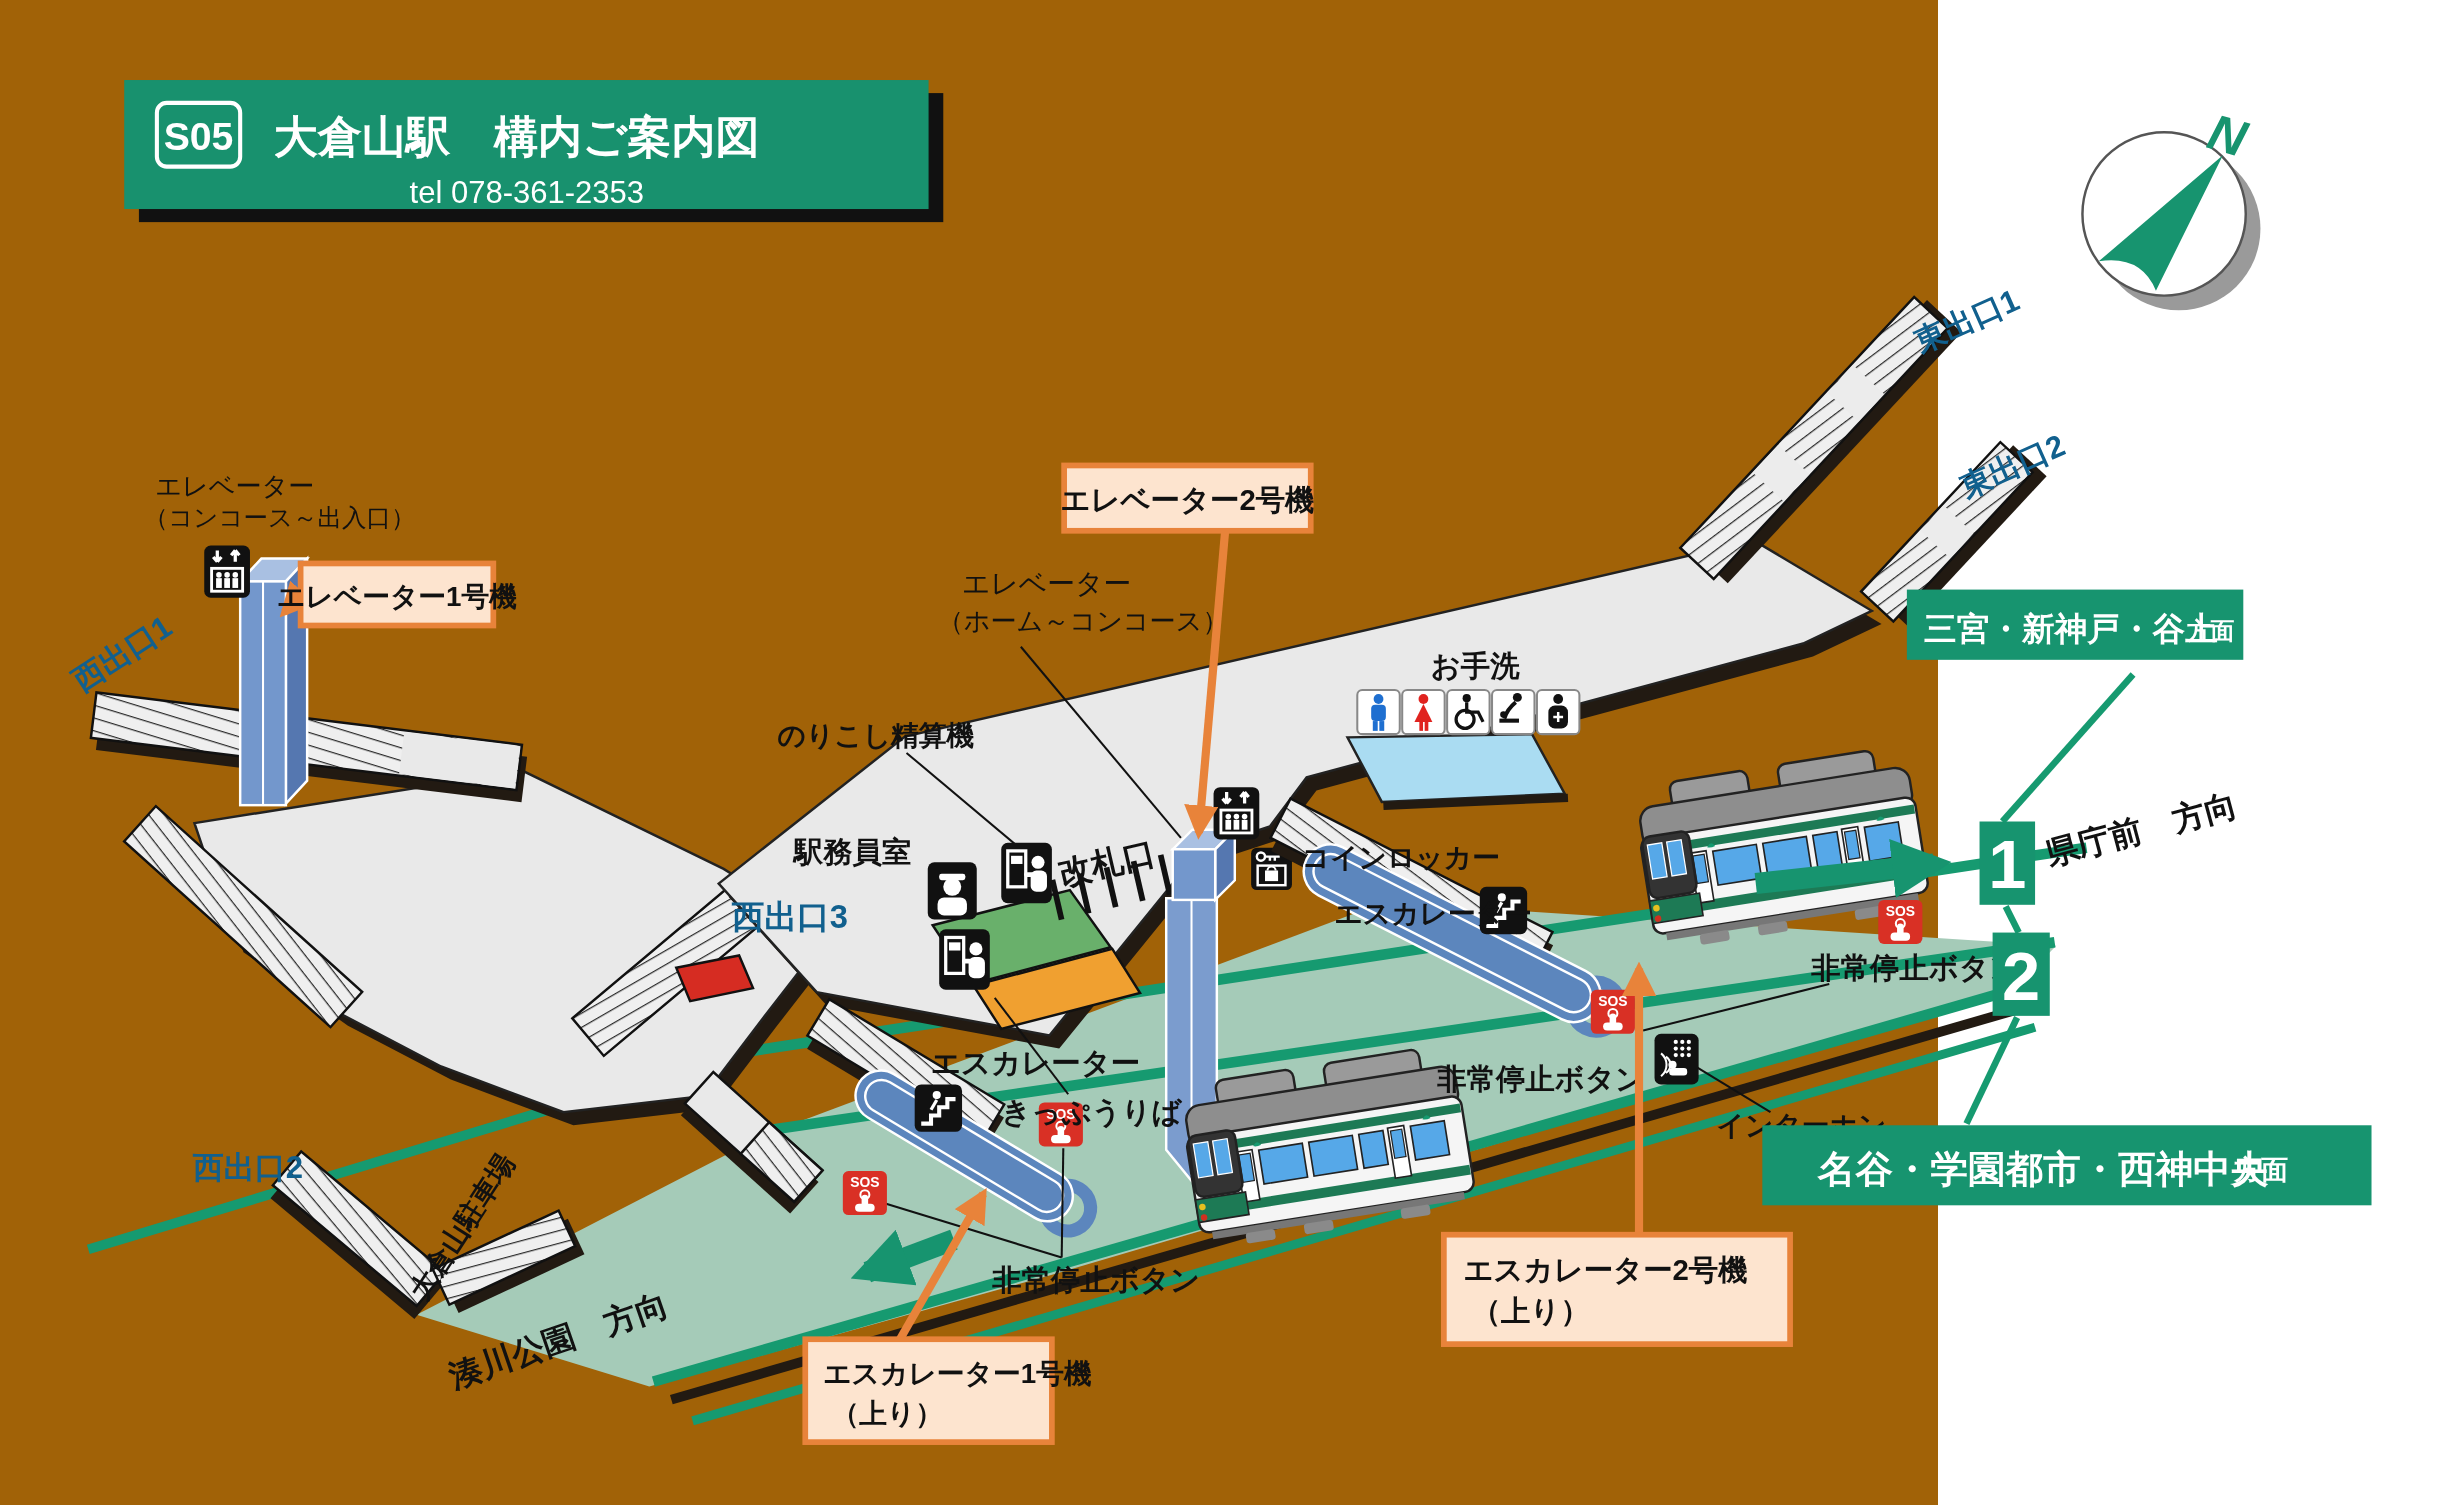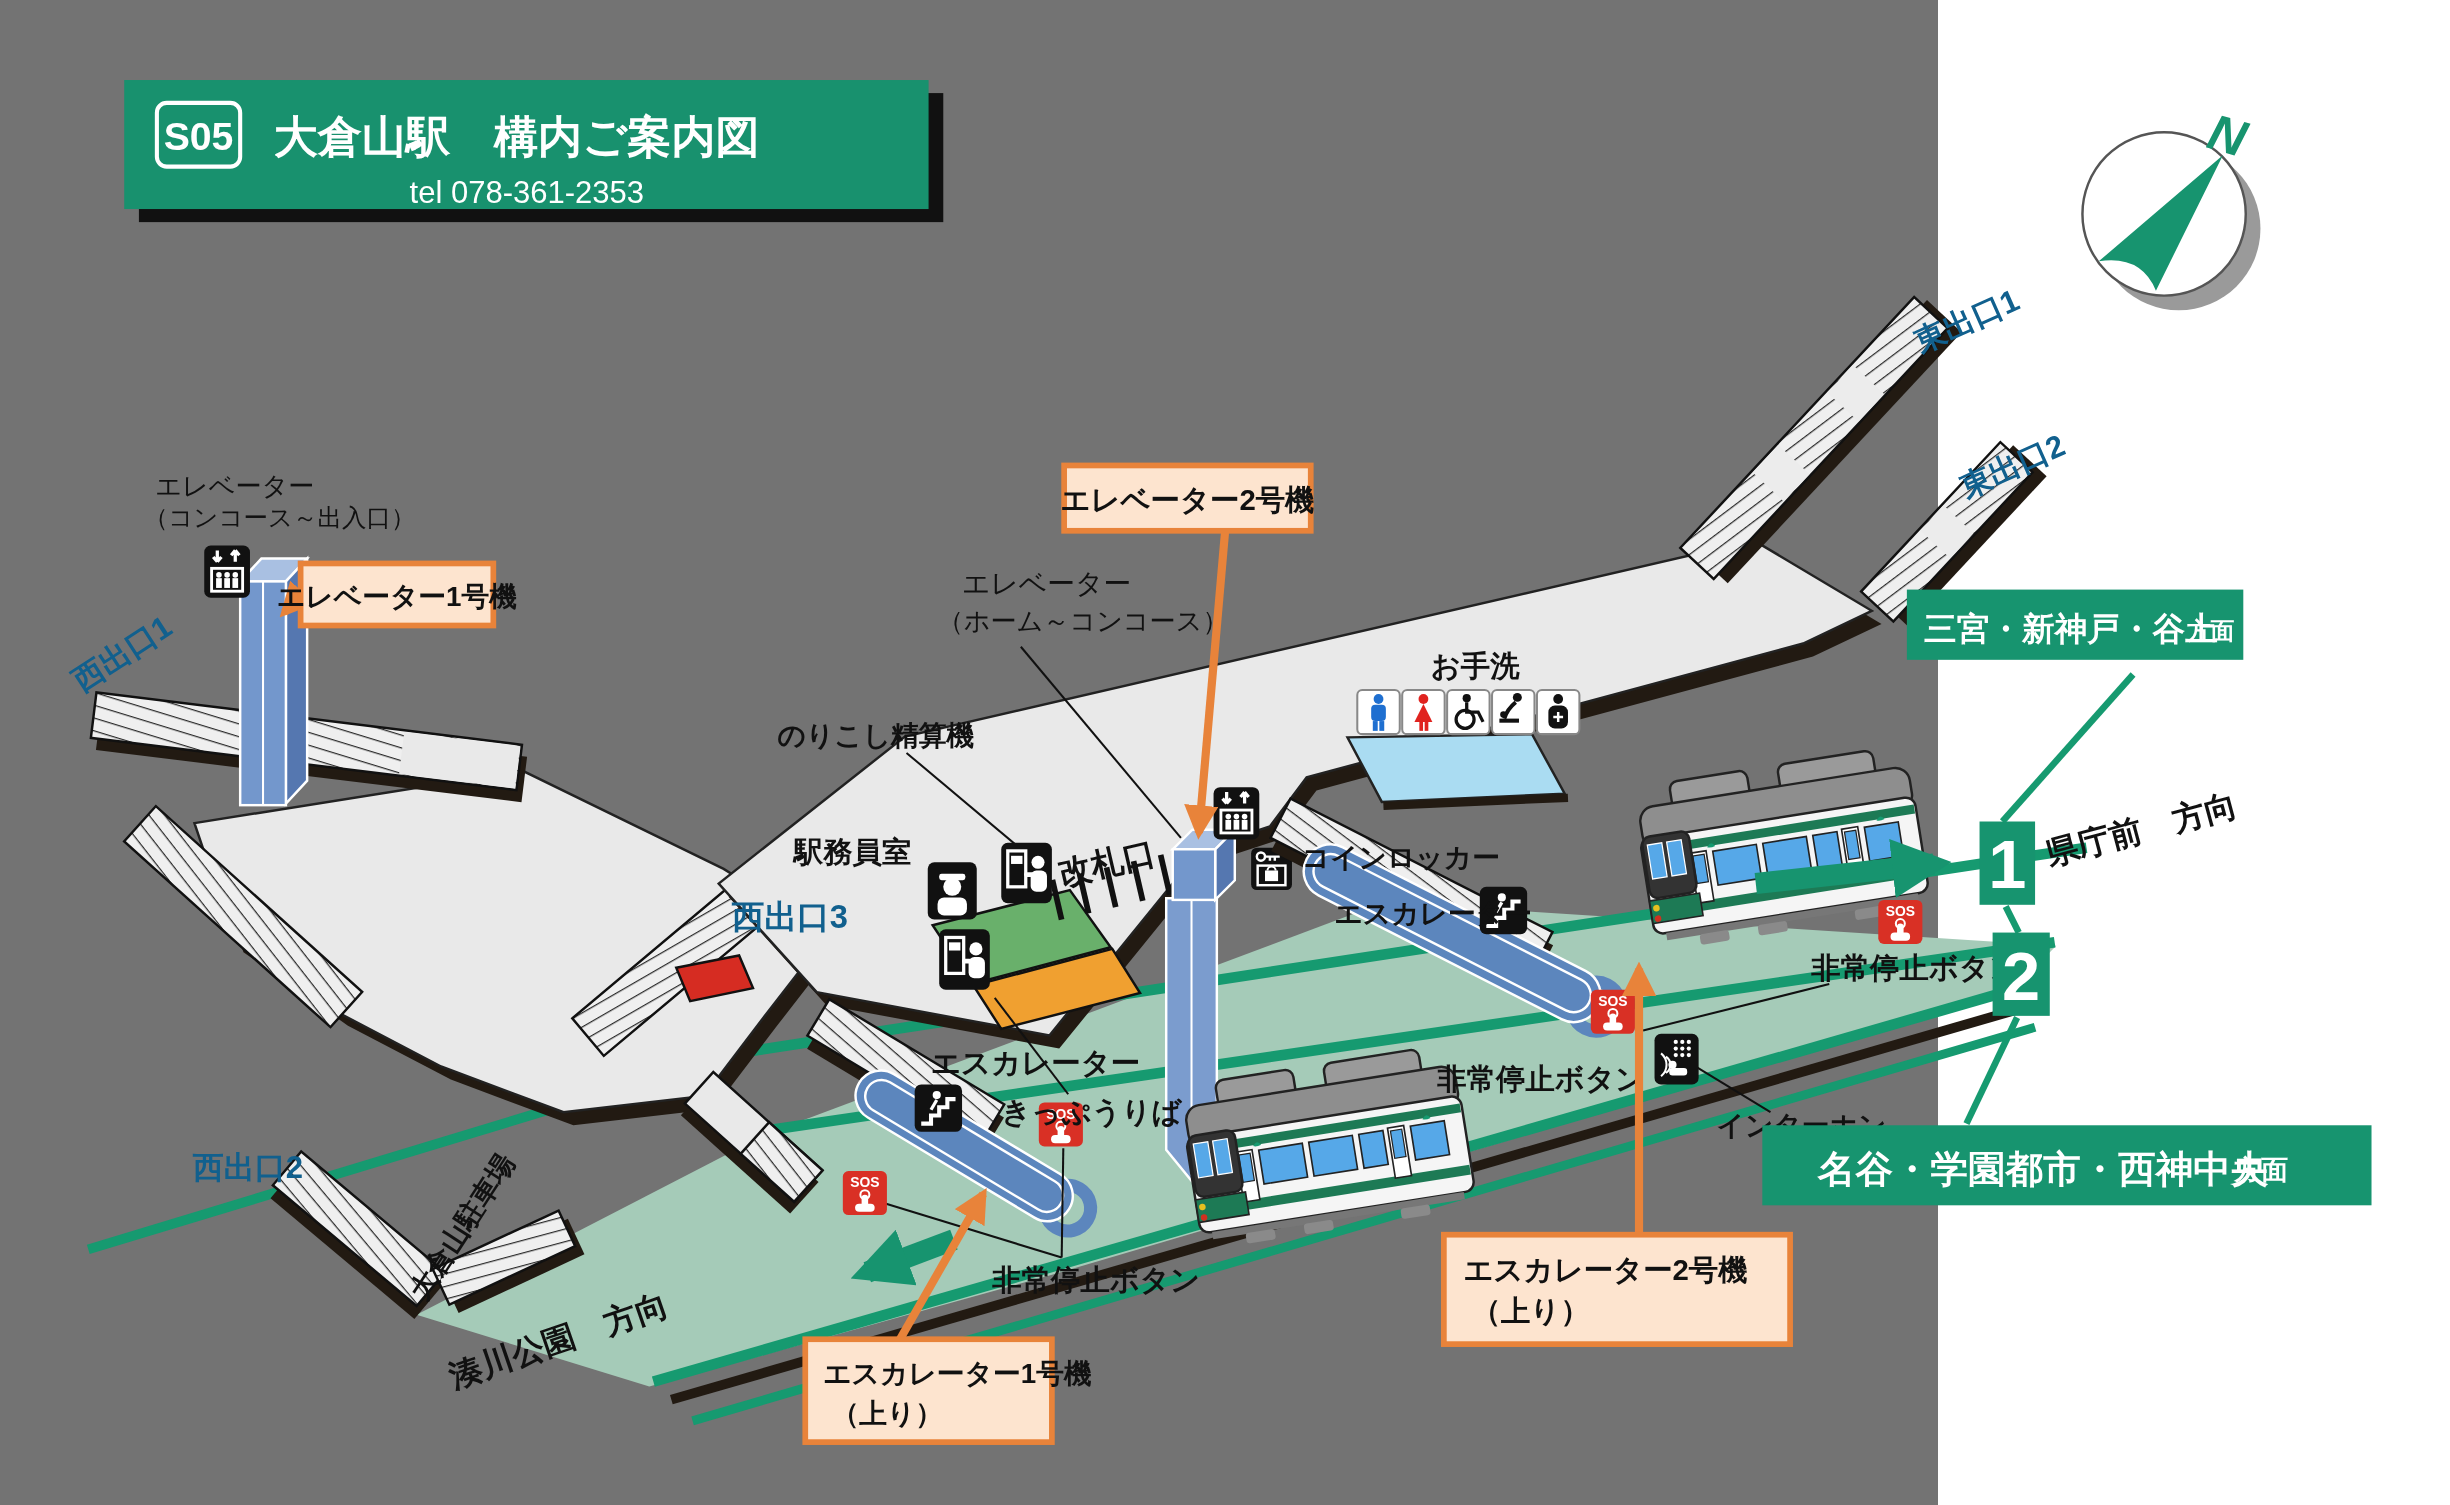--- a/index.html
+++ b/index.html
@@ -1,16 +1,16 @@
 <!DOCTYPE html>
 <html style="font-size:13px"><head>
 <meta charset="utf-8">
 <style>
   html,body{margin:0;padding:0;background:#fff;}
-  .stage{width:1938px;height:1505px;position:relative;background:#737373;}
+  .stage{width:1938px;height:1505px;position:relative;background:#a16207;}
   svg{display:block;}
   text{font-family:"Liberation Sans","DejaVu Sans",sans-serif;}
 </style>
 </head>
 <body>
 
 <div class="stage">
 <svg width="2450" height="1505" viewBox="0 0 3000 1843">
 <defs>
   <pattern id="hatch" width="15" height="15" patternUnits="userSpaceOnUse" patternTransform="rotate(100)">

